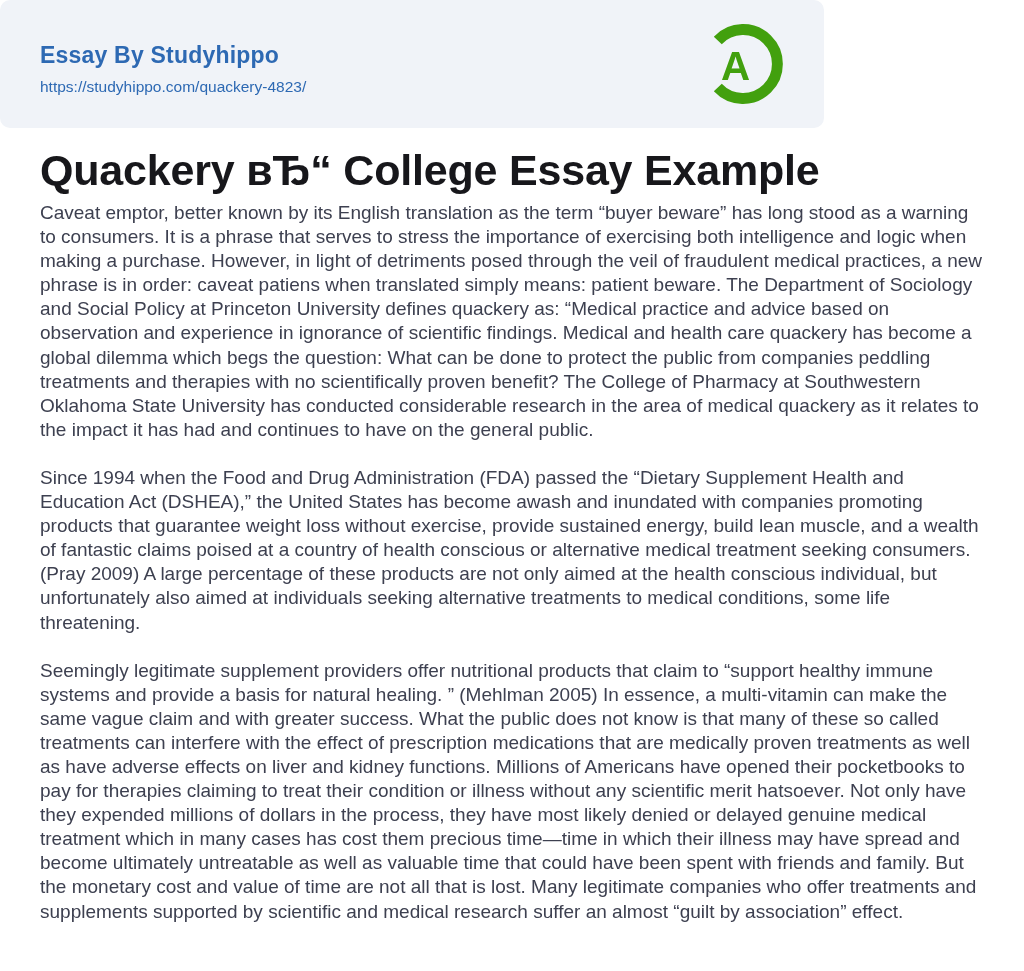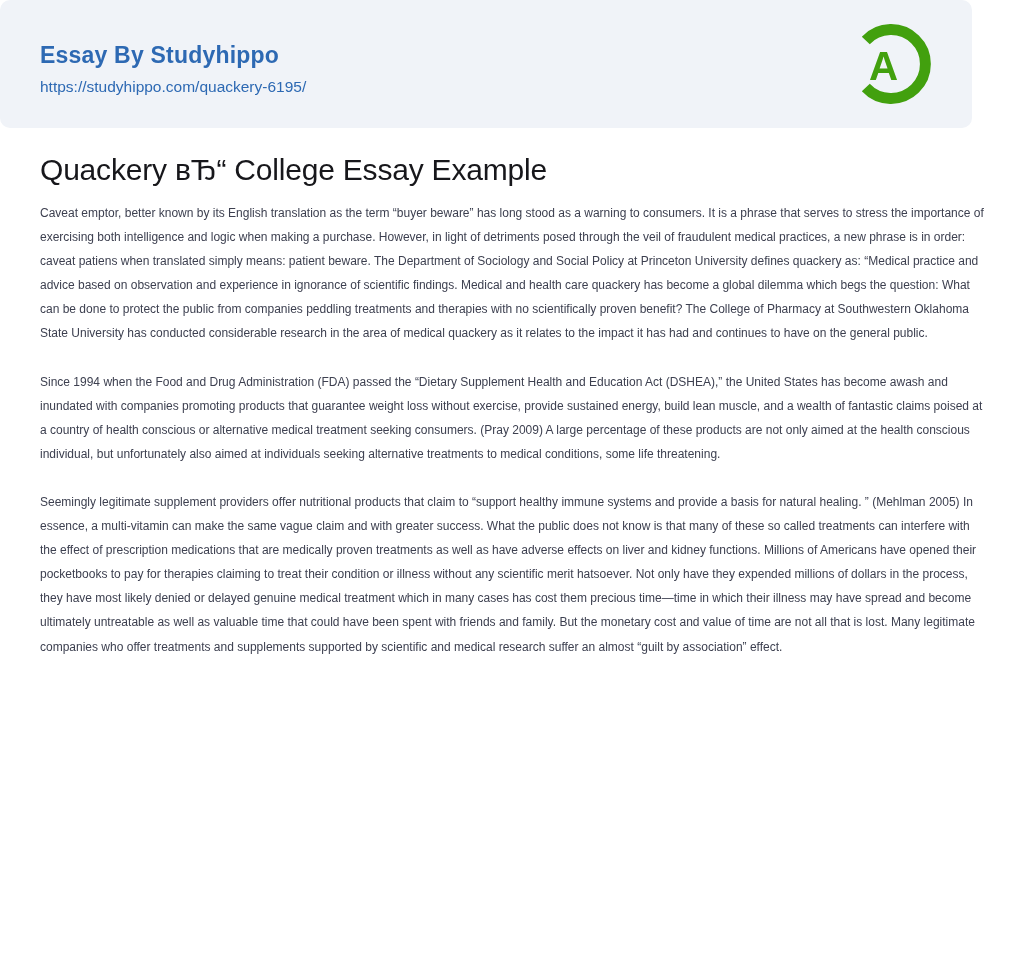--- a/index.html
+++ b/index.html
@@ -12,21 +12,21 @@
   }
   *{margin:0;padding:0;box-sizing:border-box;}
   html,body{width:1024px;}
   body{
     width:1024px;height:971px;
     background:var(--page-bg,#fff);
     font-family:"Liberation Sans","DejaVu Sans",sans-serif;
     overflow:hidden;
   }
   .header{
-    width:972px;height:128px;
+    width:824px;height:128px;
     background:var(--header-bg,#f0f3f8);
     display:flex;align-items:center;justify-content:space-between;
     padding:0 39px 0 40px;
     border-radius:10px;
   }
   .header-text{margin-top:10px;}
   .site-title{
     color:var(--brand-blue,#2d69b3);
     font-size:23px;font-weight:700;
     letter-spacing:.2px;
@@ -42,39 +42,39 @@
   .logo-letter{
     fill:var(--logo-green,#42a00e);
     font-family:"Liberation Sans","DejaVu Sans",sans-serif;
     font-size:48px;font-weight:600;
   }
   .content{
     padding:14px 40px 0 40px;
   }
   .article-title{
     color:var(--title-color,#17171b);
-    font-size:30px;font-weight:400;
+    font-size:43px;font-weight:700;
     line-height:40px;letter-spacing:-0.2px;
     margin:8px 0 11px 0;
   }
   .article-body p{
     color:var(--body-text,#3d4050);
-    font-size:12px;line-height:24.1px;
+    font-size:19px;line-height:24.1px;
     font-weight:400;
     margin:0 0 24px 0;
     max-width:946px;
   }
 </style>
 </head>
 <body>
 
 <div class="header">
   <div class="header-text">
     <div class="site-title">Essay By Studyhippo</div>
-    <a class="page-url" href="#">https://studyhippo.com/quackery-6195/</a>
+    <a class="page-url" href="#">https://studyhippo.com/quackery-4823/</a>
   </div>
   <svg class="logo" viewBox="0 0 100 100" aria-hidden="true">
     <path class="logo-ring" d="M 20 22 A 41 41 0 1 1 20 78"></path>
     <text class="logo-letter" x="41" y="69" text-anchor="middle">A</text>
   </svg>
 </div>
 
 <div class="content">
   <h1 class="article-title">Quackery вЂ“ College Essay Example</h1>
   <div class="article-body">

